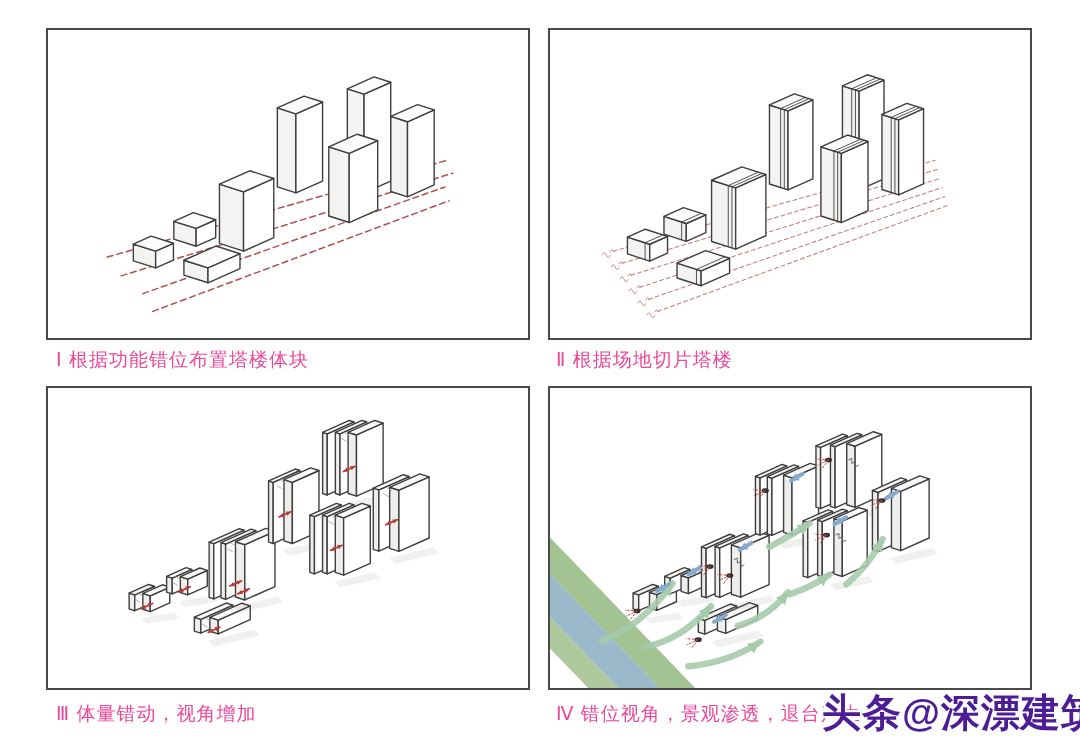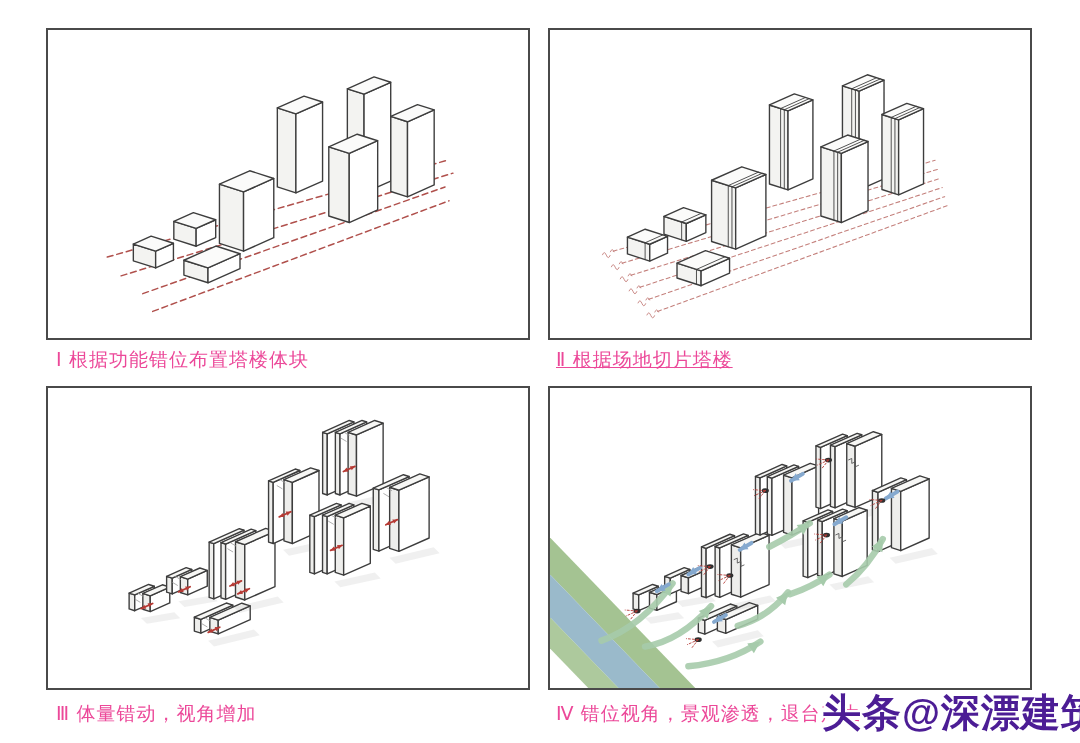--- a/index.html
+++ b/index.html
@@ -6,21 +6,21 @@
   .page{position:relative;width:1080px;height:743px;background:#fff;overflow:hidden;
         font-family:"Liberation Sans","DejaVu Sans",sans-serif;}
   .panel{position:absolute;background:#fff;border:2px solid #4a4a4a;box-sizing:border-box;}
   .panel svg{display:block;width:100%;height:100%;}
   #f1{left:46px;top:28px;width:484px;height:312px;}
   #f2{left:548px;top:28px;width:484px;height:312px;}
   #f3{left:46px;top:386px;width:484px;height:304px;}
   #f4{left:548px;top:386px;width:484px;height:304px;}
   .caption{position:absolute;font-size:19px;color:#ec4899;letter-spacing:1px;white-space:nowrap;}
   #c1{left:56px;top:347px;}
-  #c2{left:556px;top:347px;text-decoration:underline;}
+  #c2{left:556px;top:347px;}
   #c3{left:56px;top:701px;}
   #c4{left:556px;top:701px;}
   .watermark{position:absolute;left:822px;top:686px;z-index:5;
              font-size:39px;font-weight:700;color:#4c1d95;letter-spacing:1px;white-space:nowrap;
              text-shadow:-2px -2px 0 #fff,2px -2px 0 #fff,-2px 2px 0 #fff,2px 2px 0 #fff,
                          0 -2px 0 #fff,0 2px 0 #fff,-2px 0 0 #fff,2px 0 0 #fff;}
 </style>
 </head>
 <body>
 

